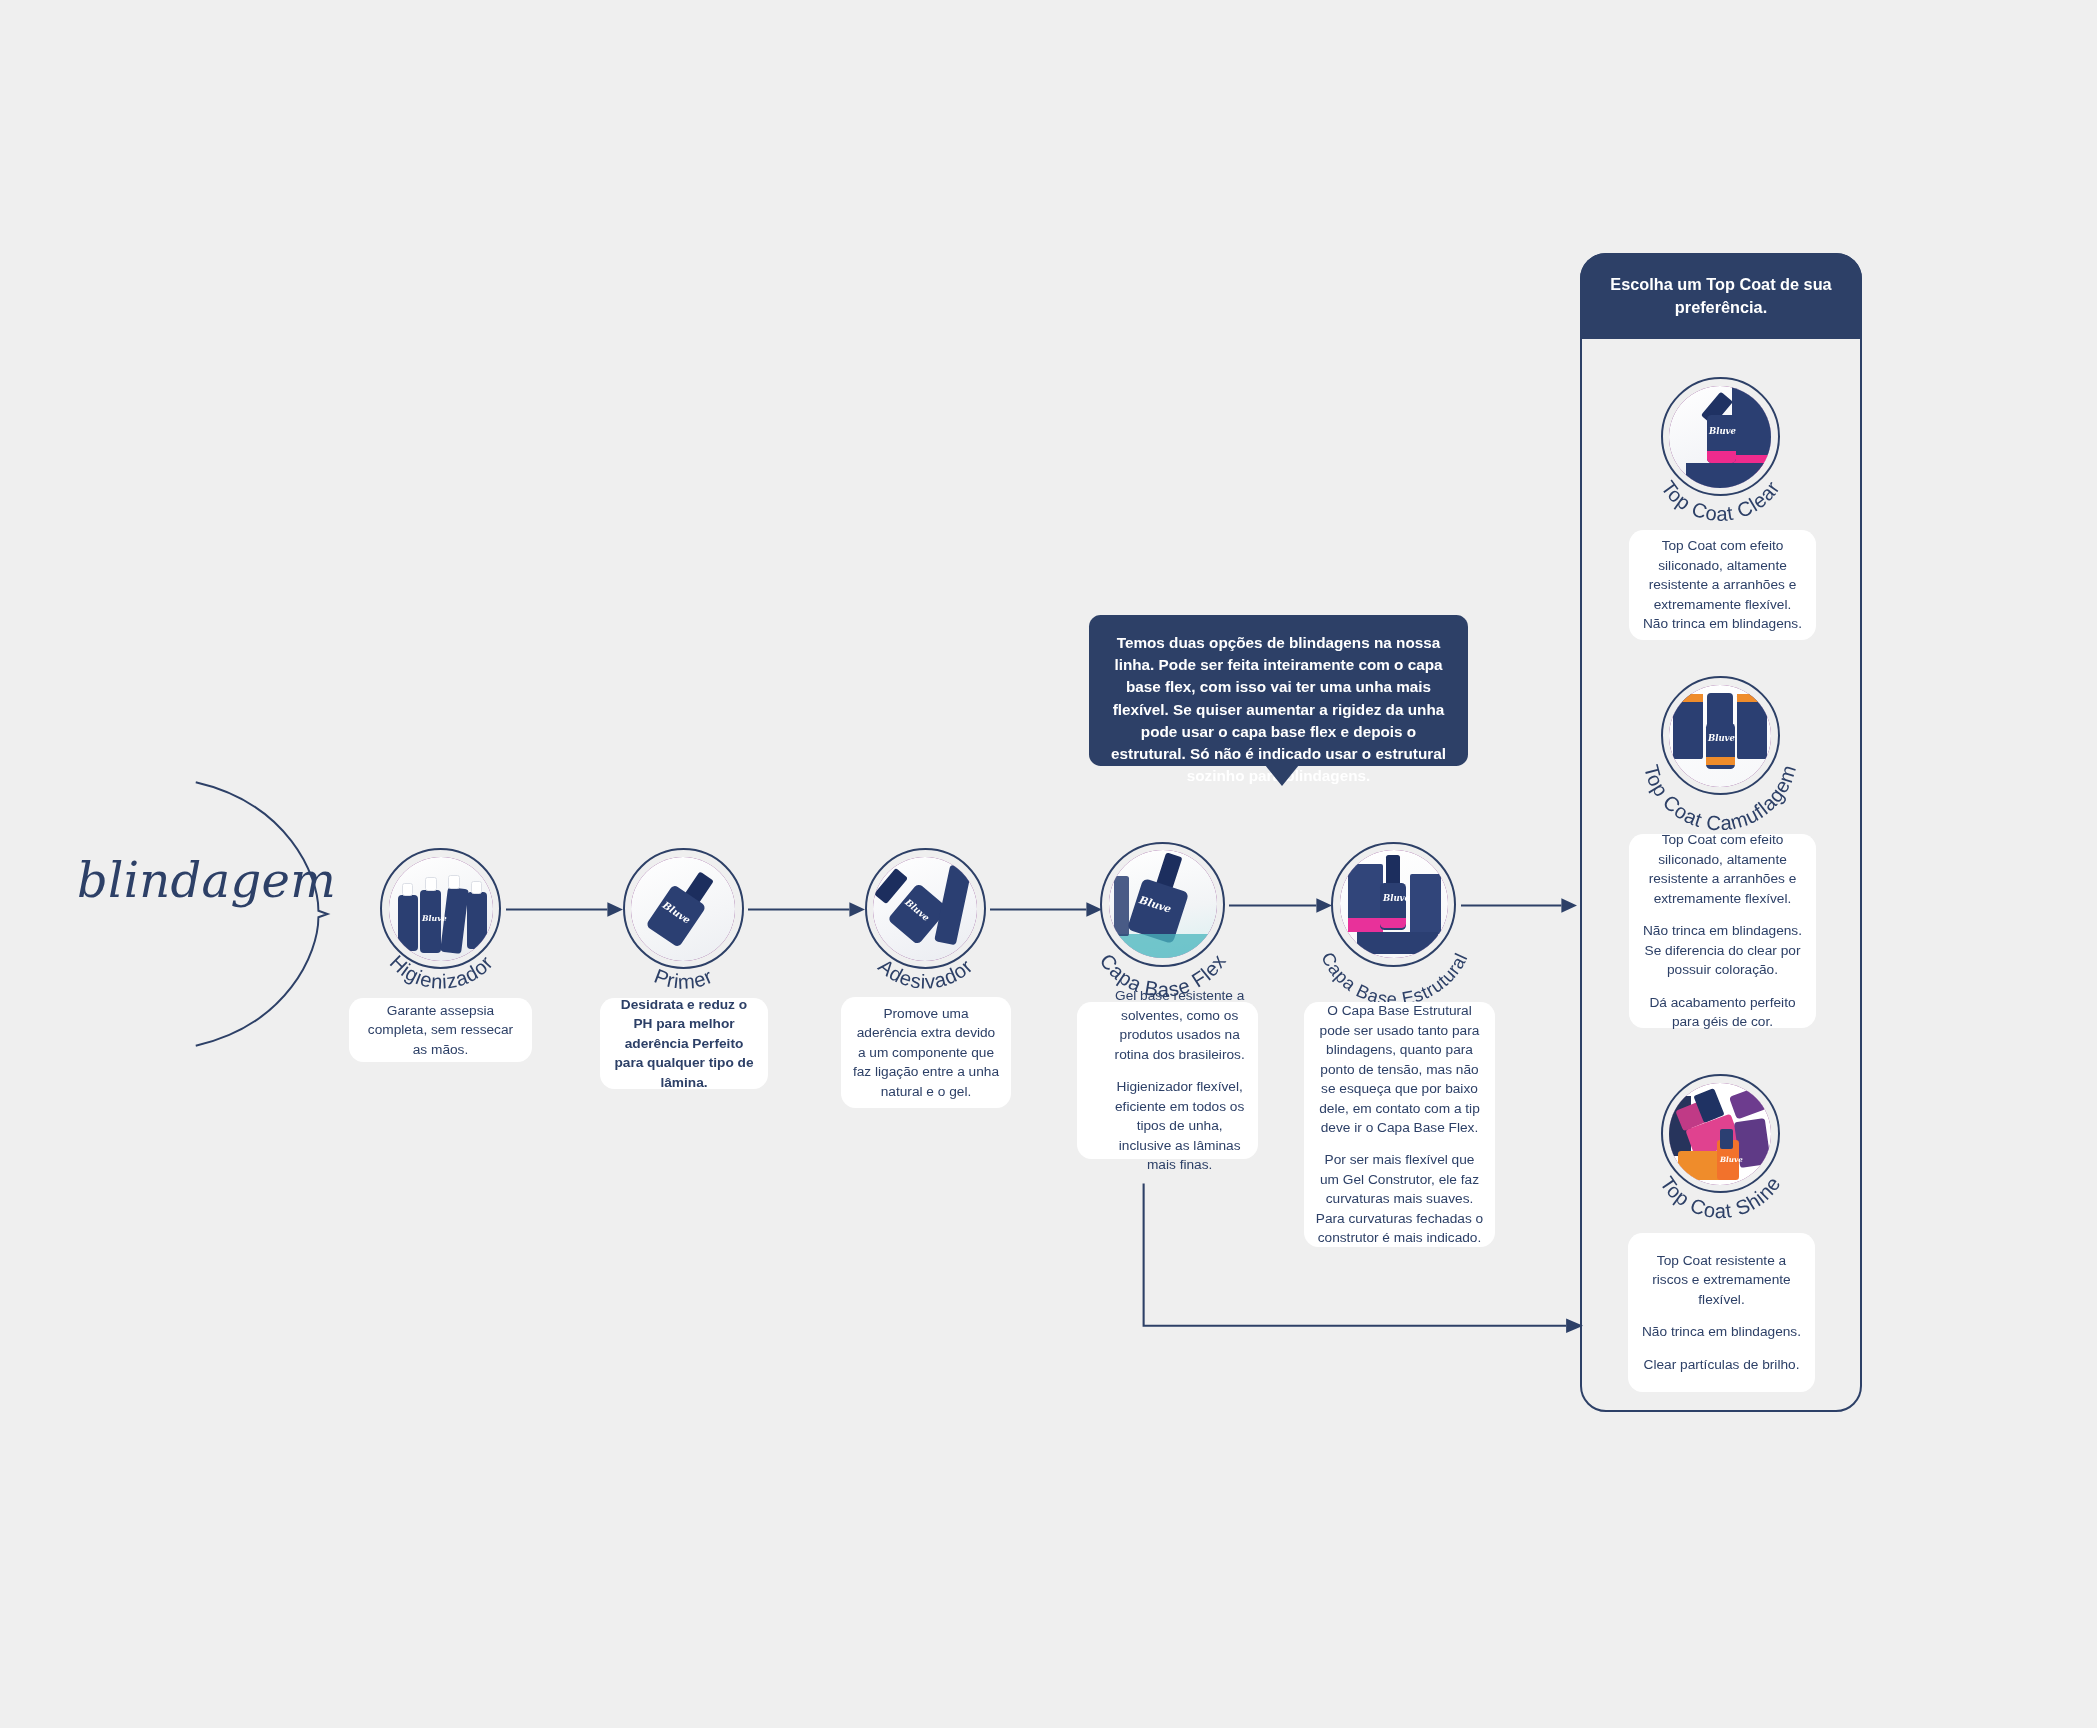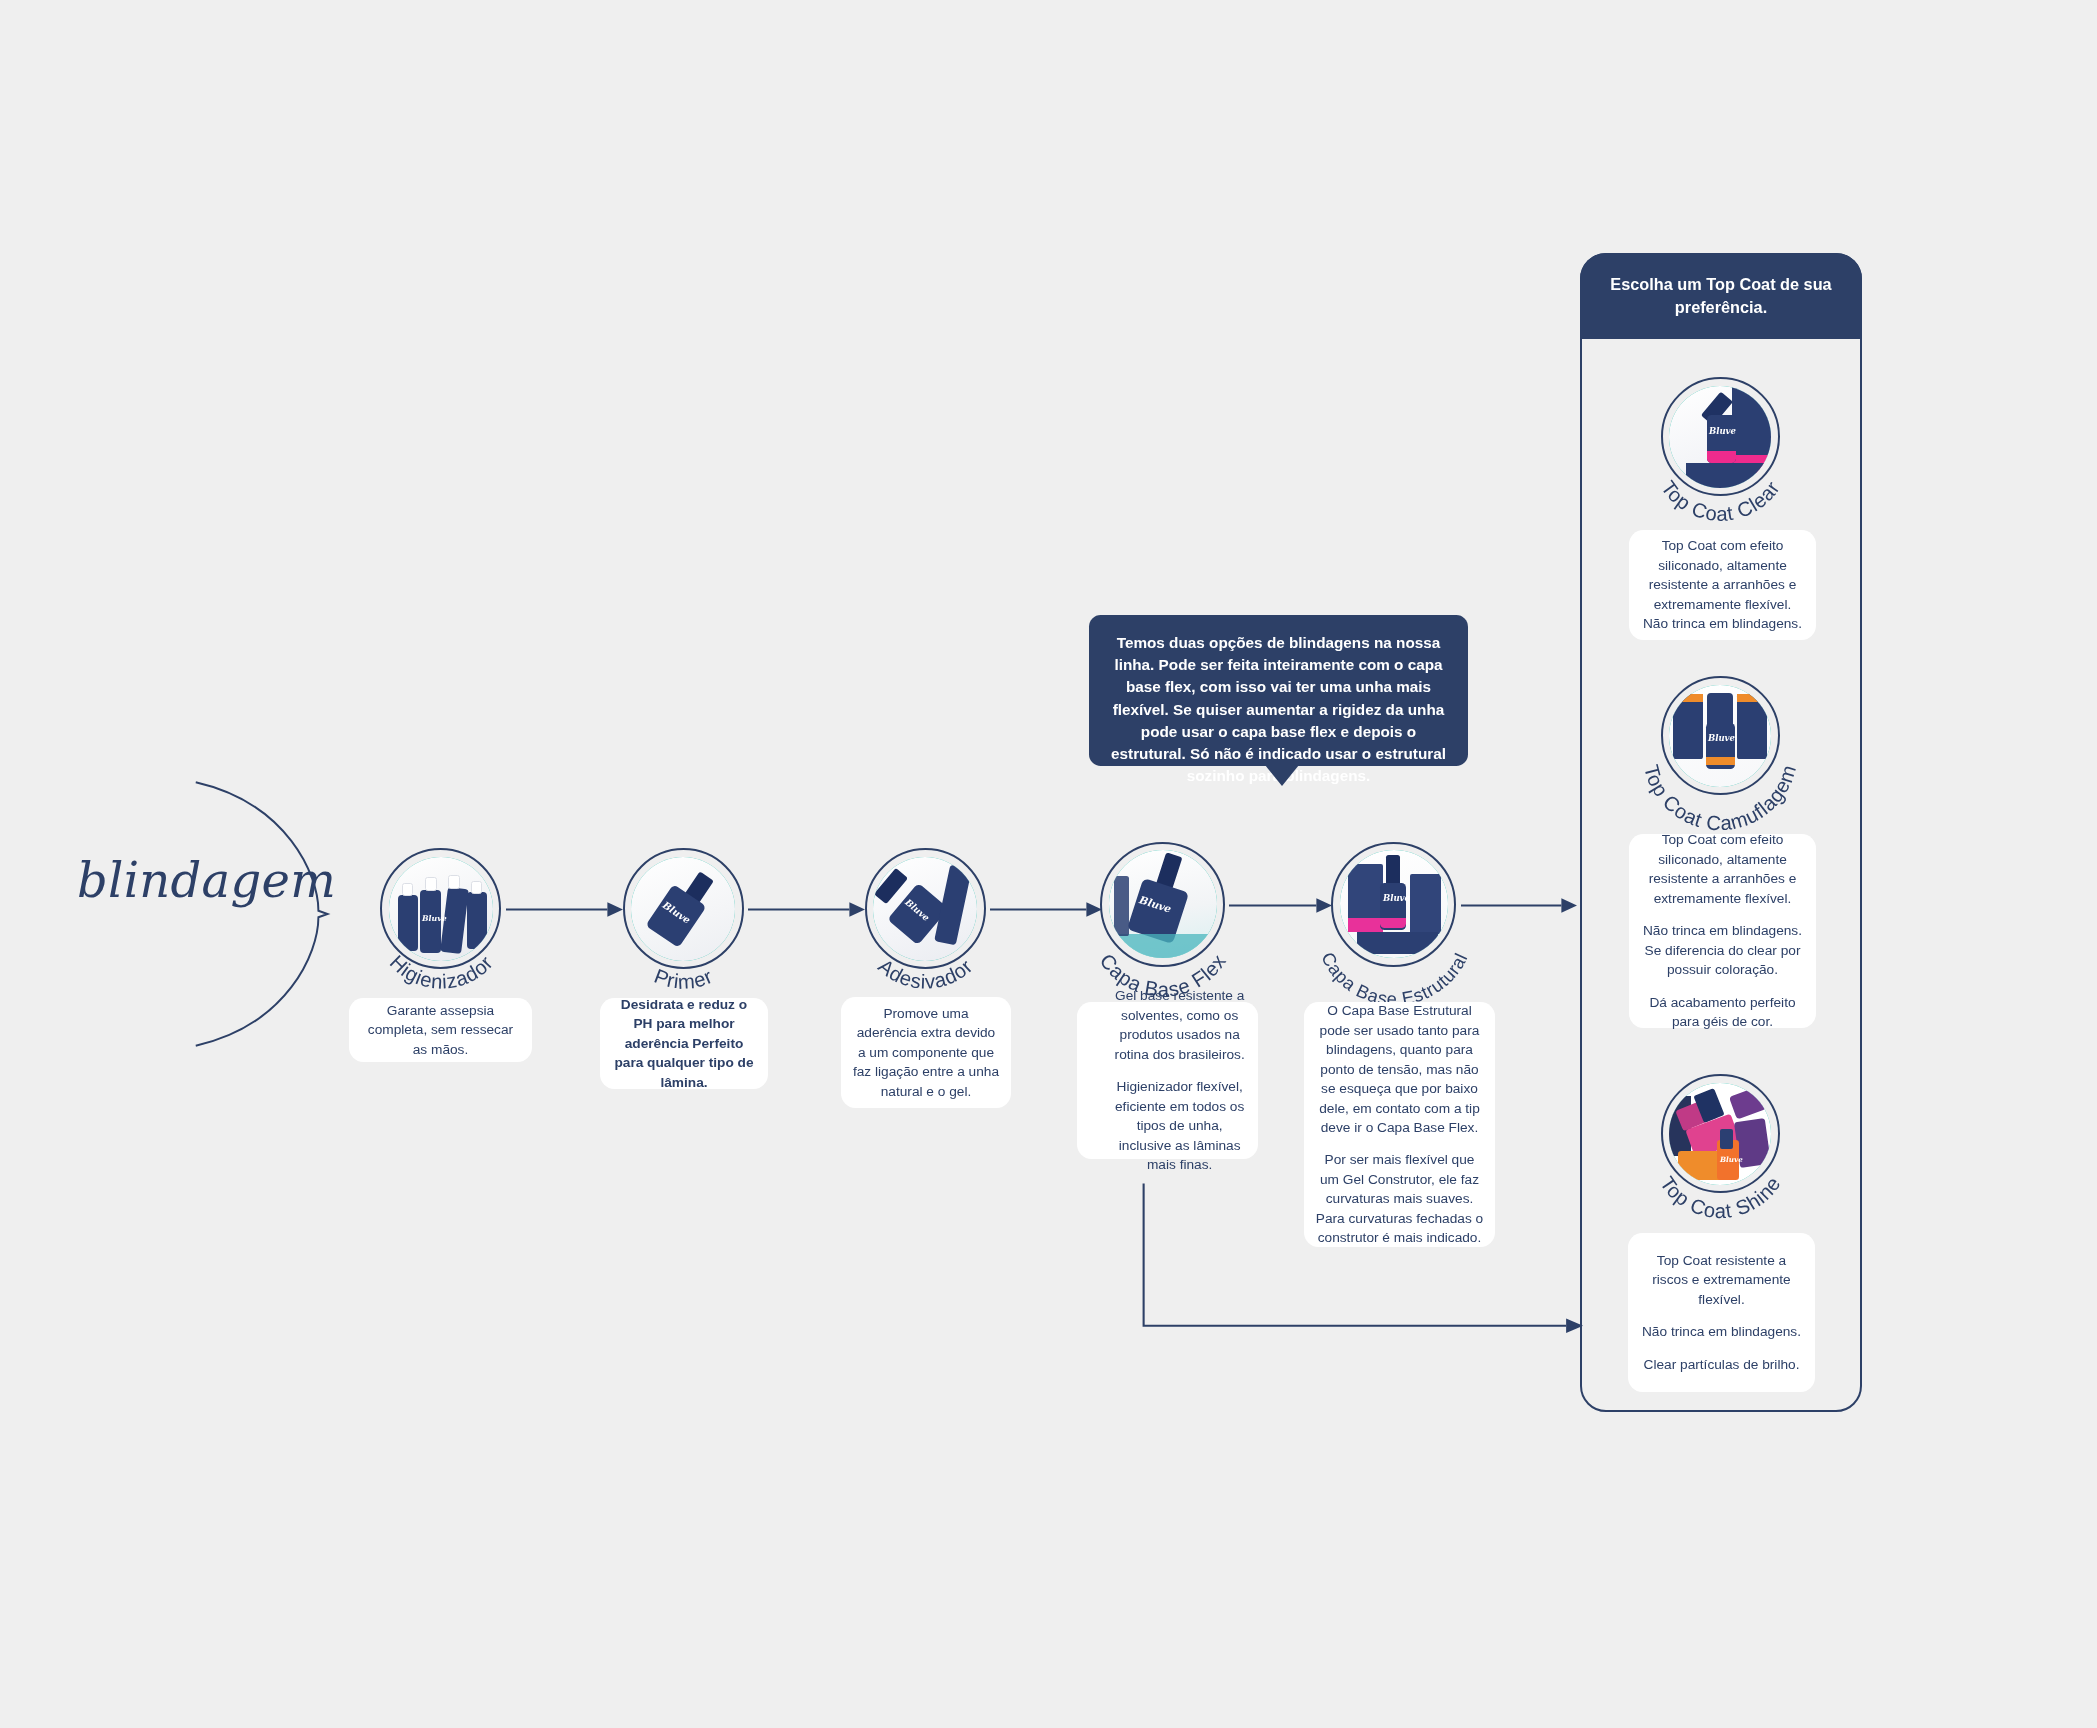--- a/index.html
+++ b/index.html
@@ -30,21 +30,21 @@
   .circle-outer {
     position: absolute;
     border-radius: 50%;
     border: 2px solid #2d4067;
     background: #efefef;
   }
   .circle-photo {
     position: absolute;
     border-radius: 50%;
     overflow: hidden;
-    background: #14b8a6;
+    background: #701a75;
   }
   .circle-photo .inner { position: absolute; inset: 0; }
 
   
   .arc-label { position: absolute; pointer-events: none; }
   .arc-label text {
     font-family: "Liberation Sans", sans-serif;
     fill: #2d4067;
     font-size: 31px;
     letter-spacing: 1px;

